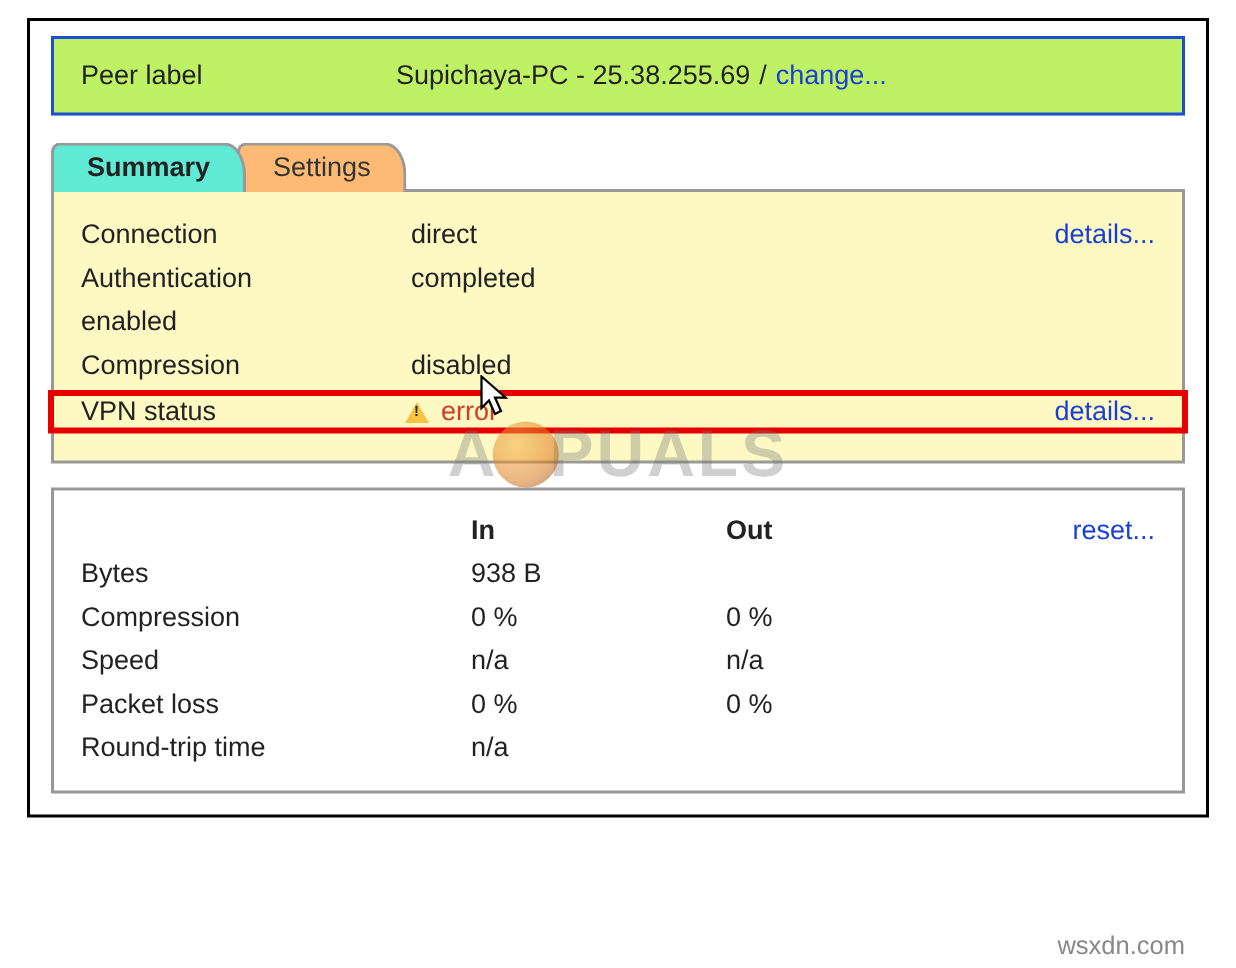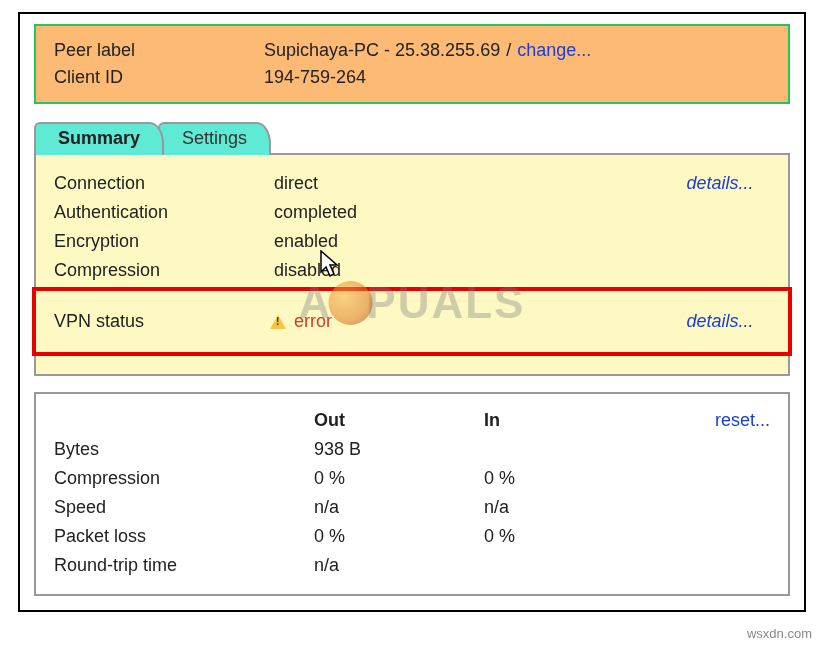--- a/index.html
+++ b/index.html
@@ -8,24 +8,24 @@
       font-size: 18px;
       background: #fff;
       width: 824px;
       height: 645px;
       padding: 12px 18px;
       position: relative;
       color: #222;
     }
     .outer { border: 2px solid #000; padding: 10px 14px 14px 14px; }
     .info-box {
-      border: 2px solid #22c55e;
+      border: 2px solid #1d4ed8;
       padding: 14px 18px;
       margin-bottom: 18px;
-      background: #fdba74;
+      background: #bef264;
     }
     .info-row { display: flex; margin-bottom: 6px; }
     .info-row:last-child { margin-bottom: 0; }
     .info-label { width: 210px; }
     .info-value { flex: 0 0 auto; }
     .info-sep { margin: 0 6px; }
     .link { color: #1a3fd6; cursor: pointer; }
     
     .tab-area { margin-top: 8px; }
     .tabs {
@@ -42,45 +42,45 @@
       margin-right: -6px;
       background: #5eead4;
       cursor: pointer;
       position: relative;
     }
     .tab.active {
       font-weight: bold;
       z-index: 3;
     }
     .tab.inactive {
-      background: #5eead4;
+      background: #fdba74;
       color: #333;
       z-index: 1;
     }
     .tab-content {
       border: 2px solid #999;
       margin-top: -2px;
       padding: 14px 18px 16px 18px;
       background: #fef9c3;
       position: relative;
       z-index: 1;
     }
     .stat-row {
       display: flex;
       align-items: center;
       padding: 4px 0;
     }
     .stat-label { width: 220px; }
     .stat-value { flex: 1; display: flex; align-items: center; }
-    .stat-link { width: 100px; text-align: center; font-style: italic; }
+    .stat-link { width: 100px; text-align: right; }
     
     .highlight-row {
       border: 4px solid #e60000;
       margin: 2px -22px;
-      padding: 20px 18px;
+      padding: 0 18px;
       display: flex;
       align-items: center;
     }
     .highlight-row .stat-label { width: 216px; }
     .highlight-row .stat-value { flex: 1; display: flex; align-items: center; }
     .error-text { color: #d43a2a; margin-left: 8px; }
     .warn-icon {
       width: 0; height: 0;
       border-left: 8px solid transparent;
       border-right: 8px solid transparent;
@@ -134,42 +134,38 @@
     .wm-logo {
       width: 44px; height: 44px;
       border-radius: 50%;
       background: radial-gradient(circle at 35% 35%, #f7b24a 0%, #dd7a1e 60%, #7a3d10 100%);
       margin: 0 -6px 0 -4px;
       opacity: 0.55;
       position: relative;
     }
     .attribution {
       position: absolute;
-      right: 12px; bottom: 4px;
-      font-size: 13px;
+      right: 34px; bottom: 4px;
+      font-size: 17px;
       color: #888;
       font-family: Arial, sans-serif;
     }
   </style>
 </head>
 <body>
 
 <div class="outer">
 
   <div class="info-box">
     <div class="info-row">
       <span class="info-label">Peer label</span>
       <span class="info-value">Supichaya-PC - 25.38.255.69</span>
       <span class="info-sep">/</span>
       <span class="link">change...</span>
     </div>
-    <div class="info-row">
-      <span class="info-label">Client ID</span>
-      <span class="info-value">194-759-264</span>
-    </div>
   </div>
 
   <div class="tab-area">
     <div class="tabs">
       <div class="tab active">
         <span>Summary</span>
       </div>
       <div class="tab inactive">
         <span>Settings</span>
       </div>
@@ -179,21 +175,20 @@
         <span class="stat-label">Connection</span>
         <span class="stat-value">direct</span>
         <span class="stat-link link">details...</span>
       </div>
       <div class="stat-row">
         <span class="stat-label">Authentication</span>
         <span class="stat-value">completed</span>
         <span class="stat-link"></span>
       </div>
       <div class="stat-row">
-        <span class="stat-label">Encryption</span>
         <span class="stat-value">enabled</span>
         <span class="stat-link"></span>
       </div>
       <div class="stat-row">
         <span class="stat-label">Compression</span>
         <span class="stat-value">disabled</span>
         <span class="stat-link"></span>
       </div>
       <div class="highlight-row">
         <span class="stat-label">VPN status</span>
@@ -202,22 +197,22 @@
           <span class="error-text">error</span>
         </span>
         <span class="stat-link link">details...</span>
       </div>
     </div>
   </div>
 
   <div class="stats-box">
     <div class="stats-header">
       <span class="stats-col-label"></span>
+      <span class="stats-col">In</span>
       <span class="stats-col">Out</span>
-      <span class="stats-col">In</span>
       <span class="stats-col-link link">reset...</span>
     </div>
     <div class="stats-row">
       <span class="stats-col-label">Bytes</span>
       <span class="stats-col">938 B</span>
       <span class="stats-col-link"></span>
     </div>
     <div class="stats-row">
       <span class="stats-col-label">Compression</span>
       <span class="stats-col">0 %</span>

